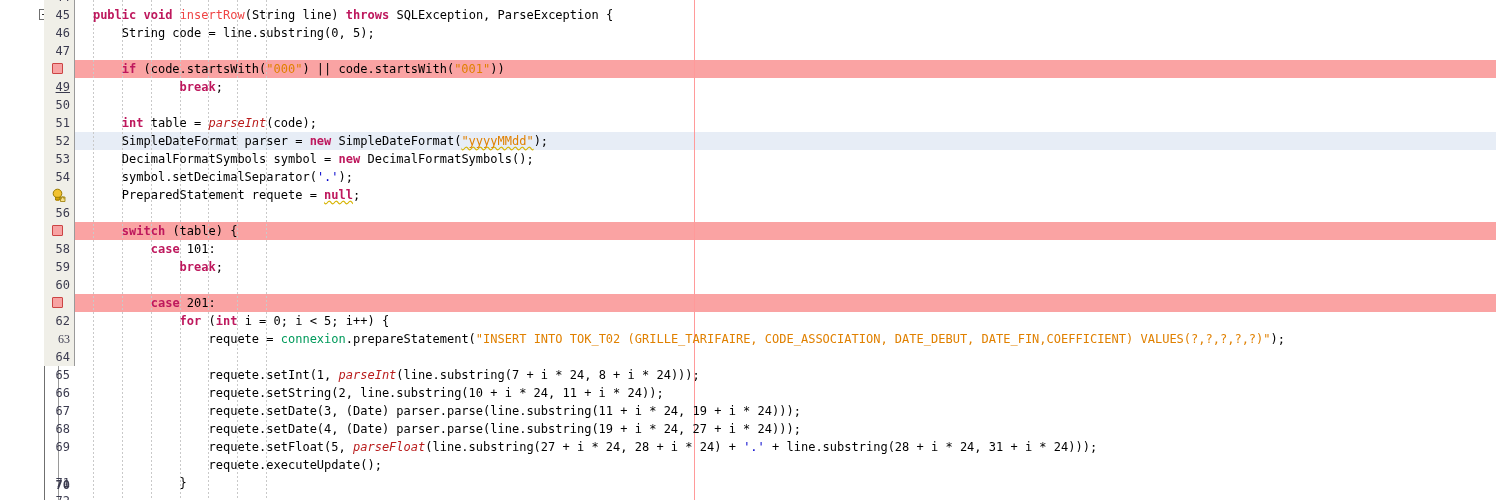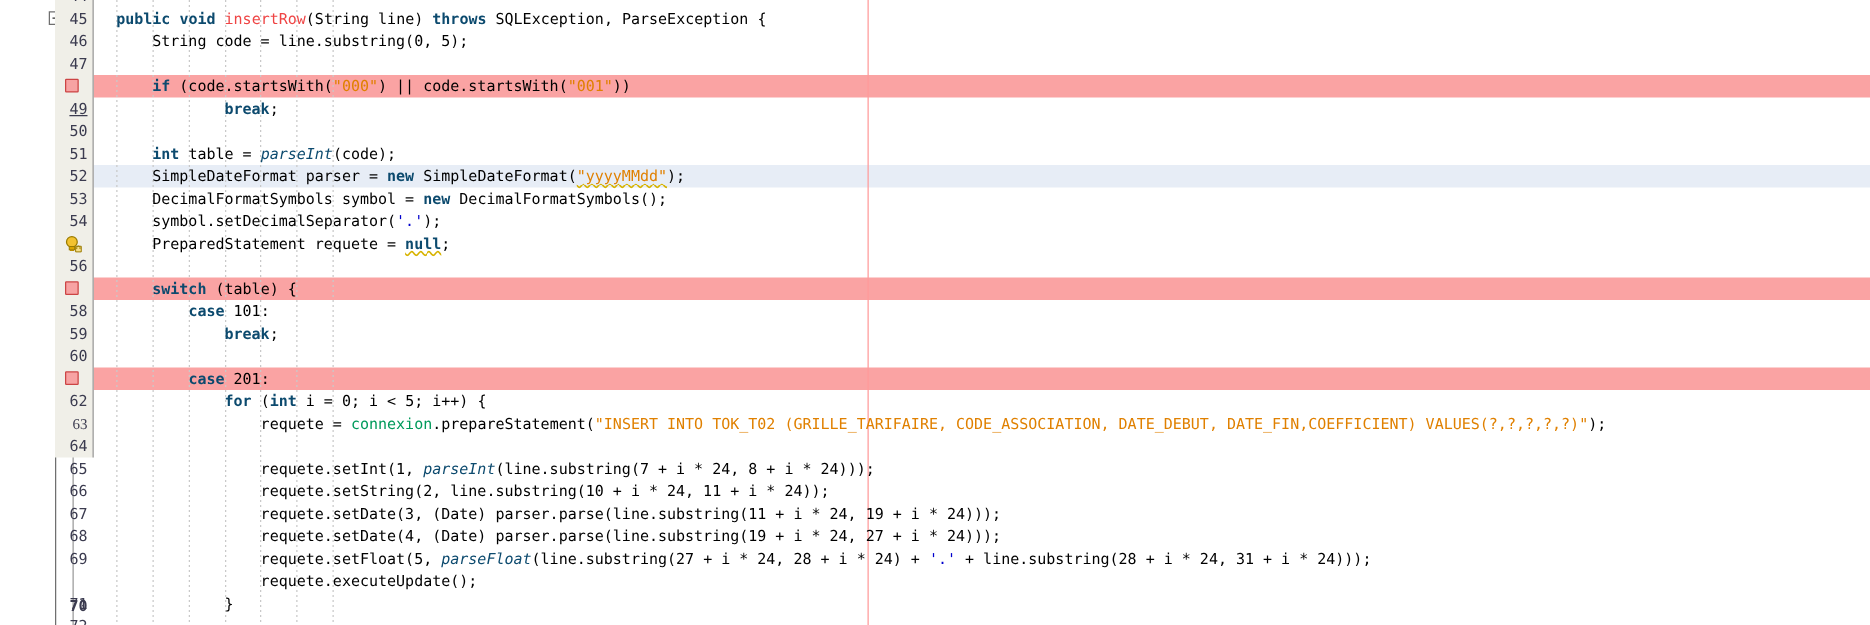--- a/index.html
+++ b/index.html
@@ -138,25 +138,25 @@
     background: #333;
   }
   .fold-line {
     position: absolute;
     left: 13px;
     width: 1px;
     background: #6f6f6f;
   }
 
   
-  .kw   { color: #0c4a6e; font-weight: bold; }
+  .kw   { color: #be185d; font-weight: bold; }
   .mth  { color: #ef4444; font-weight: normal; }
   .str  { color: #e08000; }
   .fld  { color: #009a5b; }
-  .stat { font-style: italic; color: #0c4a6e; text-align: center; }
+  .stat { font-style: italic; color: #b91c1c; text-align: center; }
   .chr  { color: #0000cd; }
   .warn { text-decoration: underline wavy #d7b300;
           text-decoration-skip-ink: none; }
 </style>
 </head>
 <body>
 
 <div id="editor">
 
   <div class="gutter" id="gutter">

